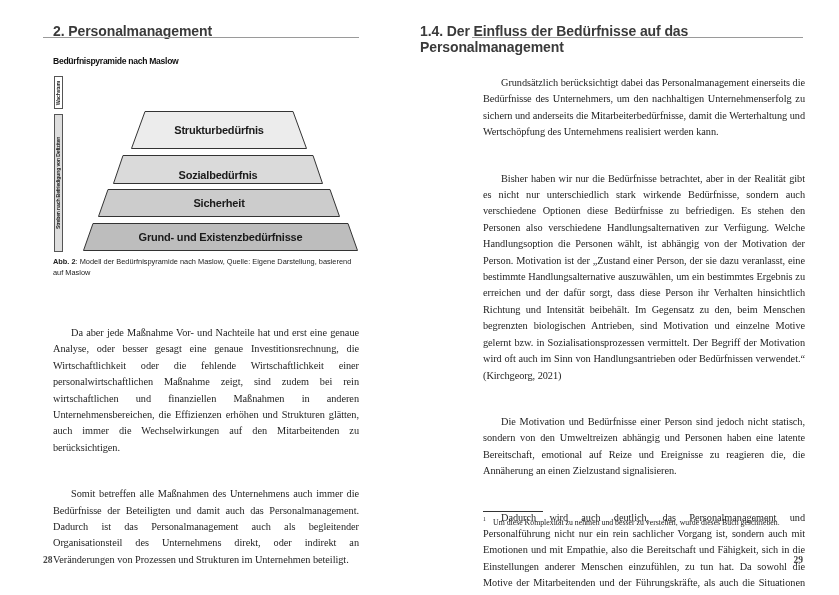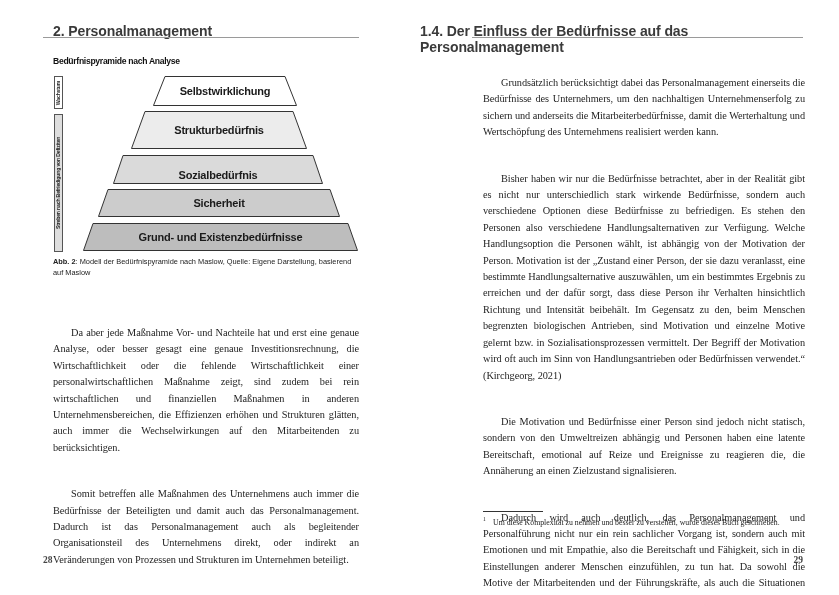--- a/index.html
+++ b/index.html
@@ -80,36 +80,30 @@
   .page-left .page-num { left: 43px; text-align: right; }
   .page-right .page-num { left: 777px; left: auto; right: 36px; }
 </style>
 </head>
 <body>
 
 <div class="page page-left">
   <div class="run-head">2. Personalmanagement</div>
   <div class="head-rule"></div>
 
-  <div class="fig-title">Bedürfnispyramide nach Analyse</div>
+  <div class="fig-title">Bedürfnispyramide nach Maslow</div>
 
   <div class="pyr">
     <div class="side-box growth">
       <span>Wachstum</span>
     </div>
     <div class="side-box deficit">
       <span>Streben nach Befriedigung von Defiziten</span>
     </div>
 
-    <div class="level" style="left:101px; top:2px; width:144px; height:30px;">
-      <svg width="144" height="30">
-          <polygon points="12,0.5 132,0.5 143.5,29.5 0.5,29.5" fill="#ffffff" stroke="#333" stroke-width="1"></polygon>
-        </svg>
-      <div class="lbl">Selbstwirklichung</div>
-    </div>
 
     <div class="level" style="left:79px; top:37px; width:176px; height:38px;">
       <svg width="176" height="38">
           <polygon points="14,0.5 162,0.5 175.5,37.5 0.5,37.5" fill="#ececec" stroke="#333" stroke-width="1"></polygon>
         </svg>
       <div class="lbl">Strukturbedürfnis</div>
     </div>
 
     <div class="level" style="left:61px; top:81px; width:210px; height:39px;">
       <svg width="210" height="29">

